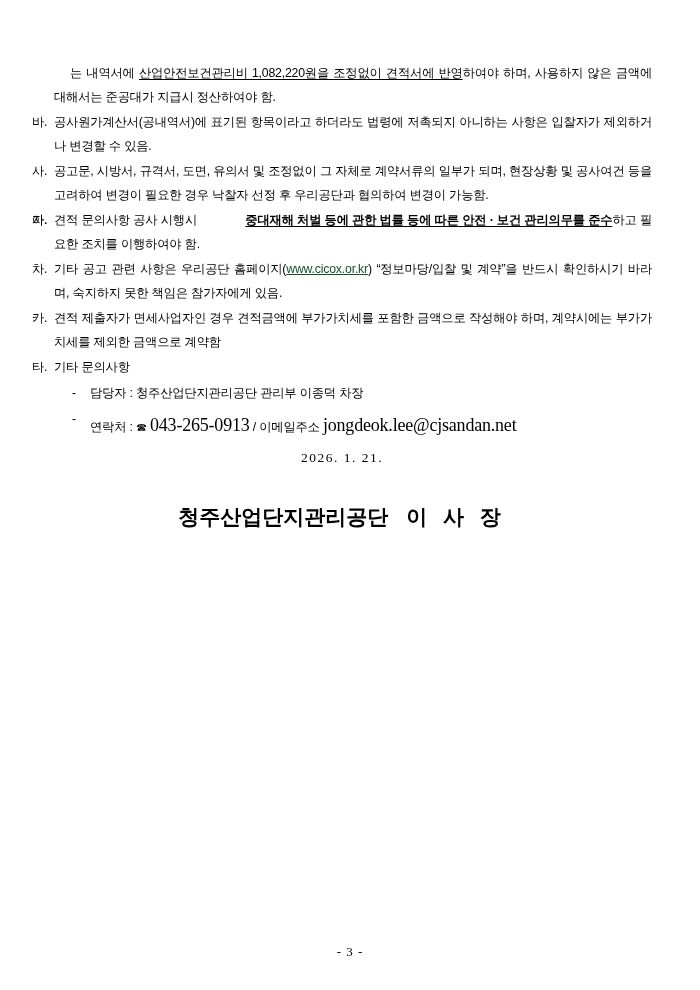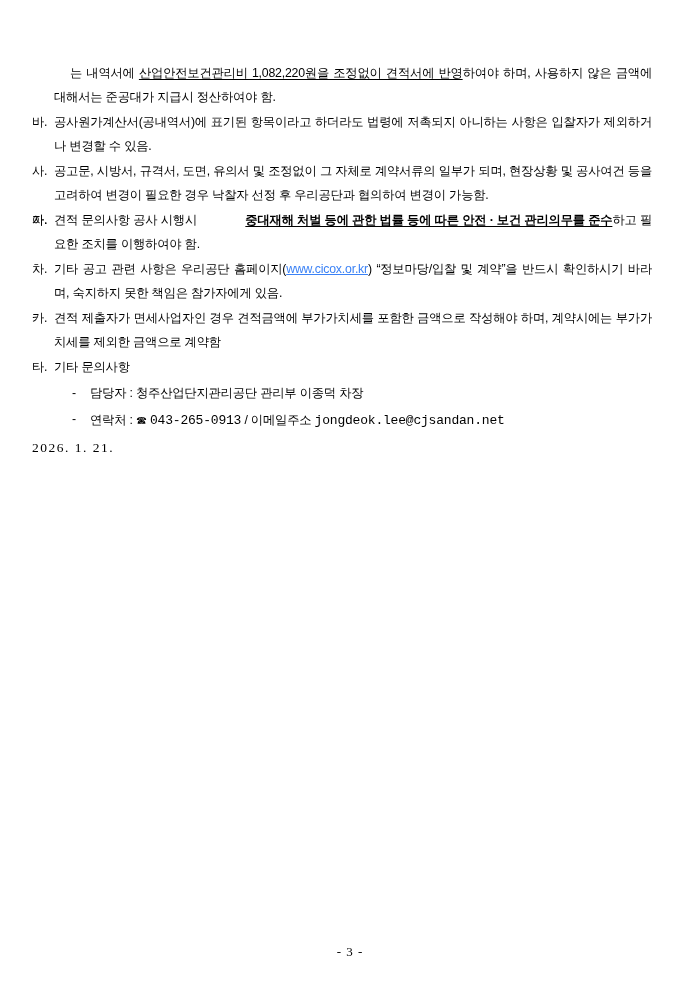--- a/index.html
+++ b/index.html
@@ -58,21 +58,21 @@
   }
   .u {
     text-decoration: underline;
     text-underline-offset: 2px;
   }
   .b {
     font-weight: bold;
     margin-left: 45px;
   }
   .link {
-    color: #3b82f6;
+    color: #14532d;
     text-decoration: underline;
   }
   ul.sub-list {
     list-style: none;
     margin: 2px 0 0 0;
     padding: 0;
   }
   li.sub-item {
     position: relative;
     padding-left: 36px;
@@ -84,25 +84,25 @@
     position: absolute;
     left: 18px;
     top: 0;
   }
   .phone-icon {
     display: inline-block;
     font-size: 11px;
     vertical-align: baseline;
   }
   .mail {
-    font-family: Liberation Mono, monospace;
-    font-size: 13px;
+    font-family: Liberation Serif, serif;
+    font-size: 18px;
   }
   .date-line {
-    text-align: left;
+    text-align: center;
     font-size: 13.5px;
     letter-spacing: 1.5px;
     font-family: "Liberation Serif", serif;
   }
   .issuer {
     text-align: center;
     font-size: 21px;
     font-weight: bold;
     letter-spacing: 0px;
     margin-top: 26px;
@@ -183,18 +183,21 @@
             <span>이메일주소</span>
             <span class="mail">jongdeok.lee@cjsandan.net</span>
           </li>
         </ul>
       </li>
 
     </ul>
 
     <div class="date-line">2026.  1.  21.</div>
 
+    <div class="issuer">
+      <span>청주산업단지관리공단</span><span class="title-spaced">이 사 장</span>
+    </div>
 
   </div>
 
   <div class="page-number">- 3 -</div>
 
 </div>
 
 </body></html>

